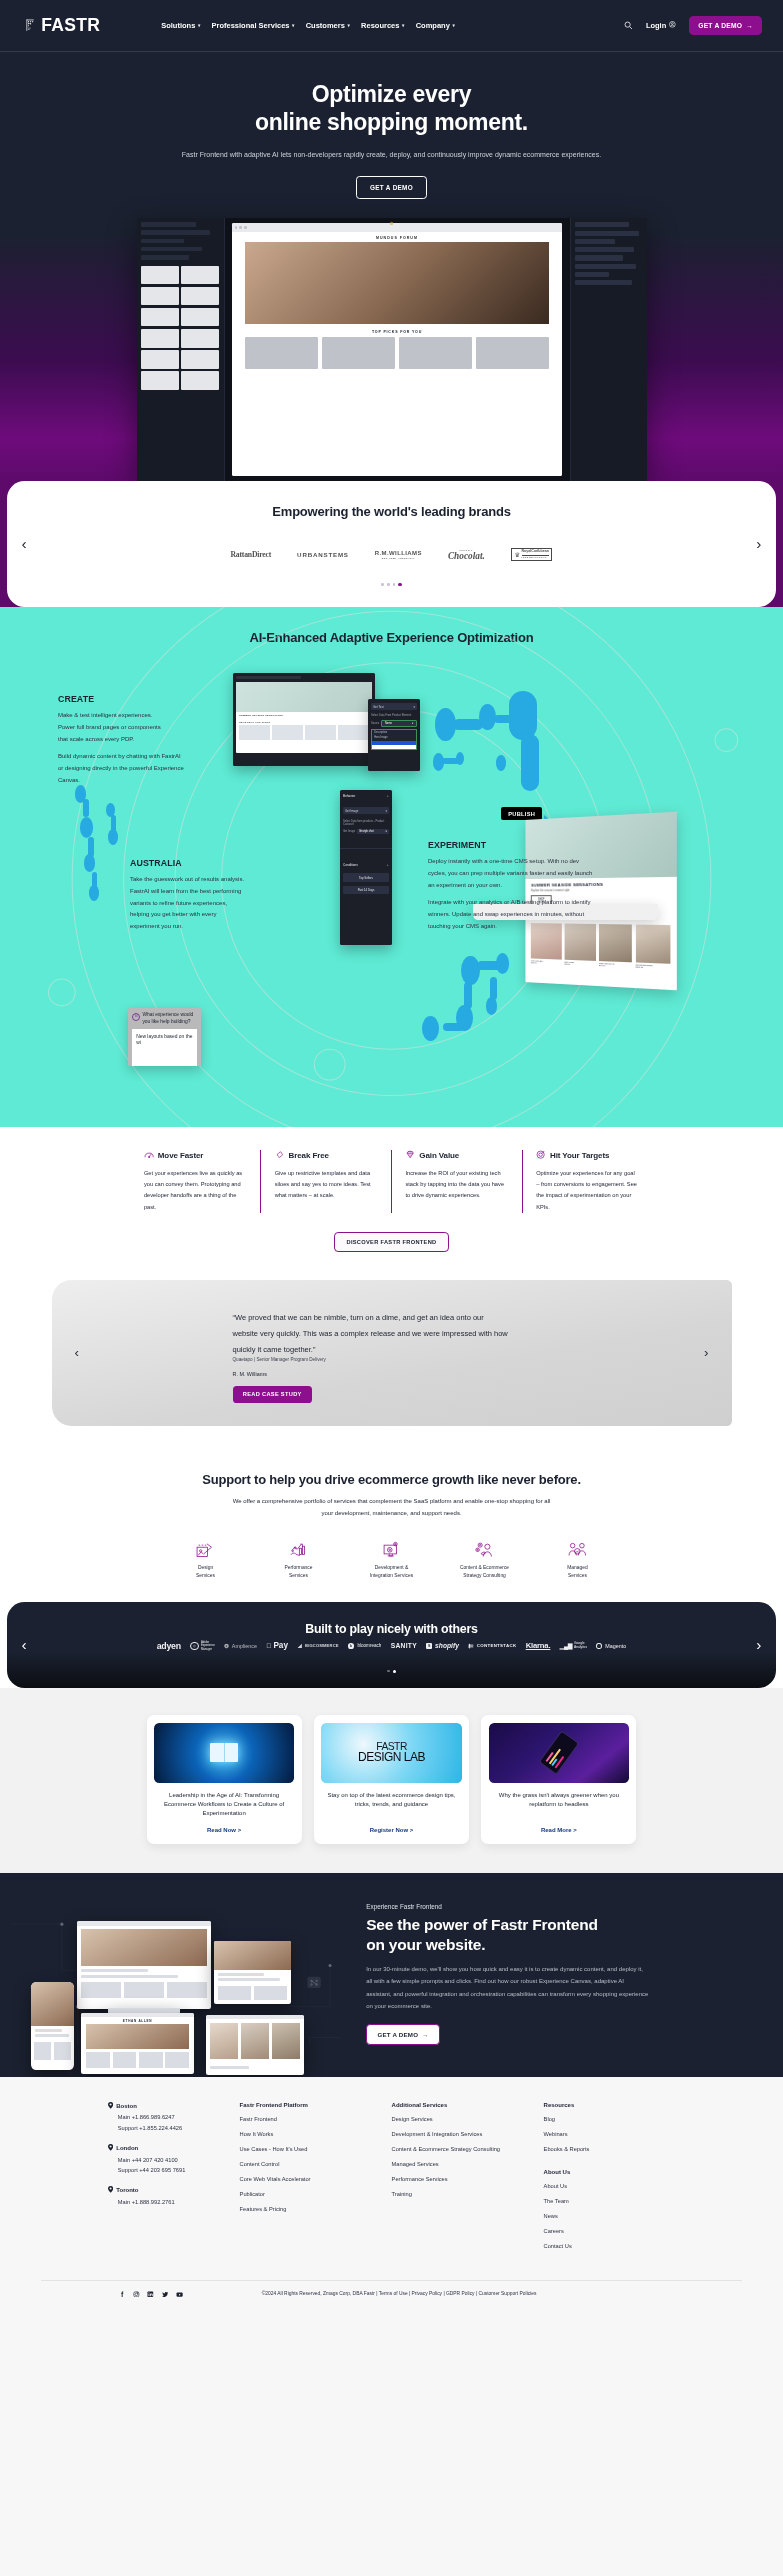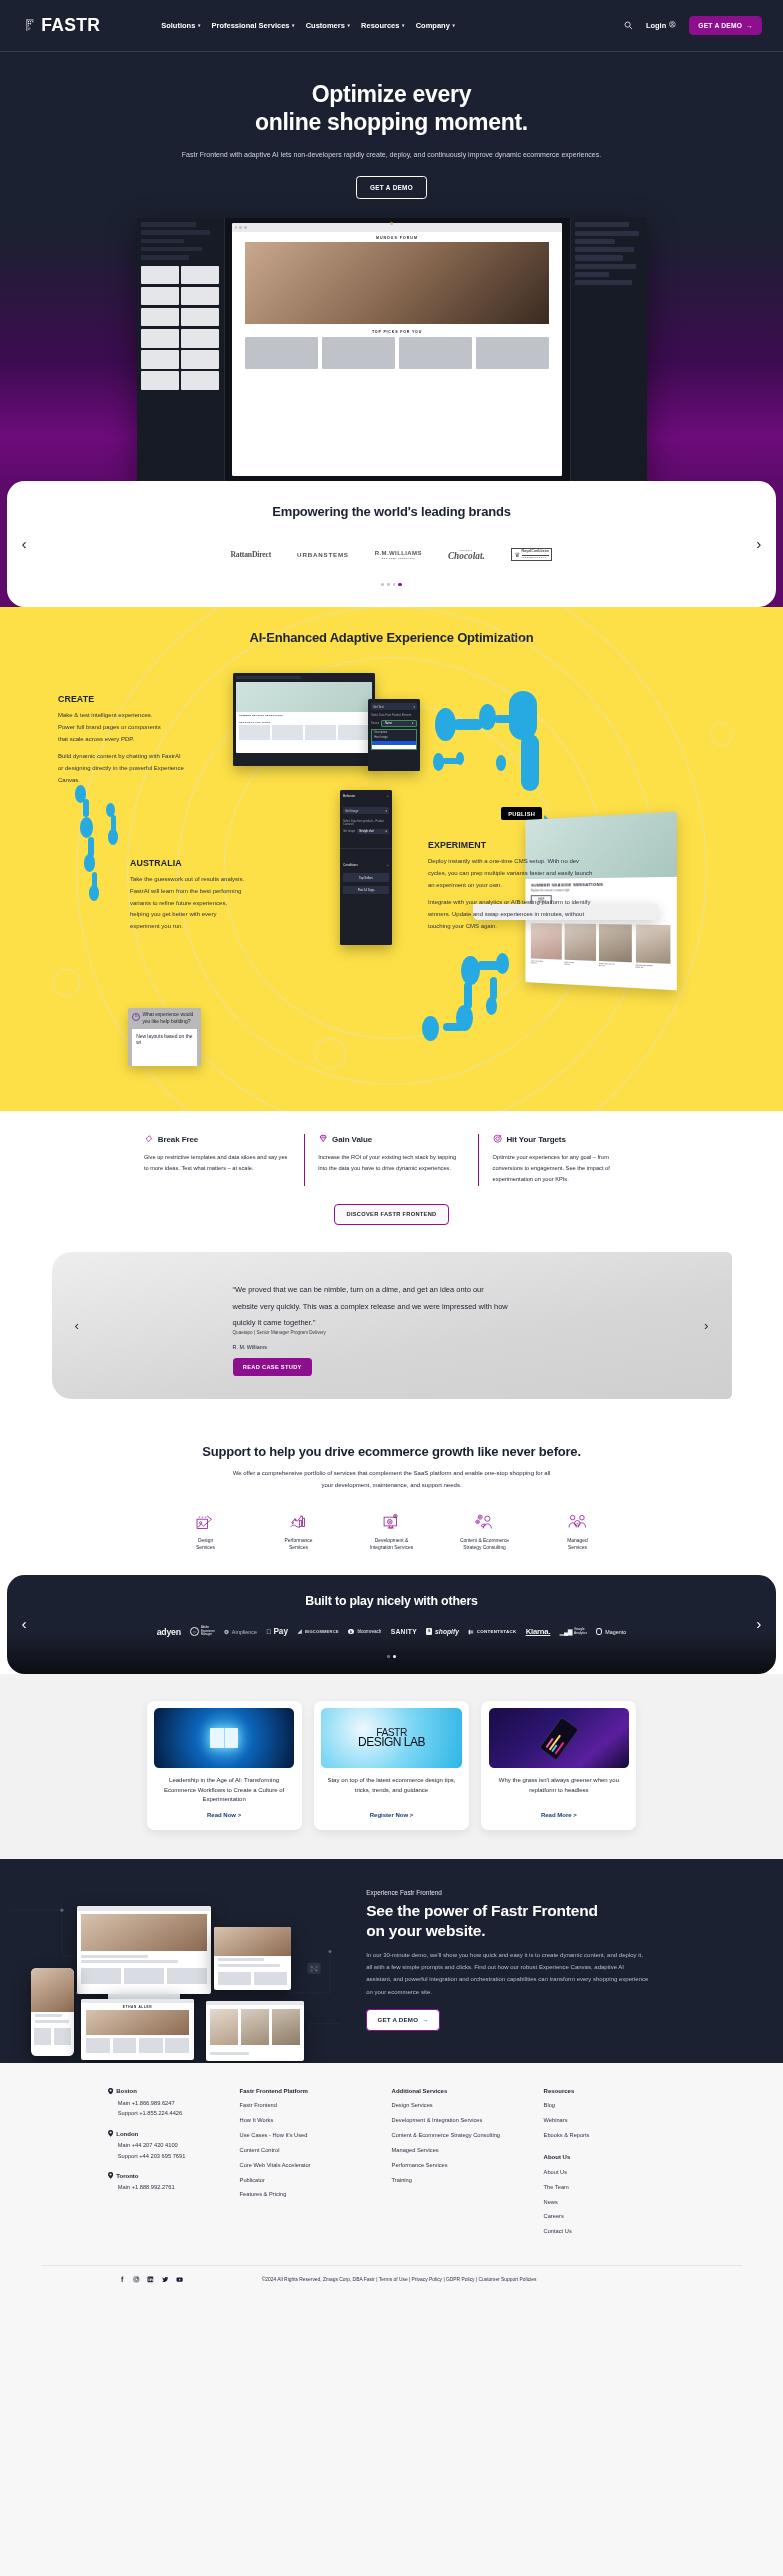--- a/index.html
+++ b/index.html
@@ -142,21 +142,21 @@
     line-height: 1;
   }
   .car-arrow.left { left: 14.4px; }
   .car-arrow.right { right: 14.4px; }
   .dots { display: flex; justify-content: center; gap: 3.1px; margin-top: 15.5px; }
   .dot { width: 2.6px; height: 2.6px; border-radius: 50%; background: #cdc0d2; }
   .dot.active { background: #8d0f8d; width: 3.1px; height: 3.1px; }
 
   
   .ai-section {
-    background: #fde047; padding: 23px 0 16px;
+    background: #5eead4; padding: 23px 0 32px;
     position: relative; overflow: hidden;
   }
   .ai-section h2 {
     text-align: center; font-size: 13px; font-weight: bold;
     letter-spacing: -0.2px; margin-bottom: 2.1px;
   }
   .ai-body { position: relative; height: 448px; }
   .ai-col-label { font-size: 8.8px; font-weight: 800; letter-spacing: 0.1px; }
   .ai-col p { font-size: 6px; line-height: 1.95; color: #2c3240; margin-top: 6.2px; }
   .ai-create { position: absolute; left: 58px; top: 47px; width: 106px; }
@@ -256,21 +256,21 @@
   
   .partners-wrap { background: #fff; padding: 0 7.2px; }
   .partners {
     background: linear-gradient(180deg,#1b2130 0%, #1b2130 58%, #0b0d13 100%);
     border-radius: 17.5px; padding: 19.6px 20.6px 15.5px;
     text-align: center; position: relative;
   }
   .partners h2 { color: #fff; font-size: 12.4px; font-weight: bold; letter-spacing: -0.2px; }
   .partners-row {
     display: flex; align-items: center; justify-content: center;
-    gap: 9.3px; margin-top: 15px; min-height: 16.5px;
+    gap: 9.3px; margin-top: 2px; min-height: 16.5px;
   }
   .p-logo { color: #fff; opacity: .93; display:flex; align-items:center; gap:2.1px; white-space:nowrap; }
   .p-adyen { font-size: 8.8px; font-weight: 800; letter-spacing: -0.3px; }
   .p-aem { display:flex; align-items:center; gap:2.1px; }
   .p-aem .ring { width:8.8px; height:8.8px; border:0.6px solid #fff; border-radius:50%; display:flex; align-items:center; justify-content:center; font-size:3.6px;}
   .p-aem .tx { font-size:2.8px; line-height:1.25; text-align:left; }
   .p-amp { font-size: 5.4px; opacity:.65; }
   .p-pay { font-size: 8.2px; font-weight: 700; }
   .p-big { font-size: 4.1px; font-weight: 800; letter-spacing: 0.2px; opacity:.8;}
   .p-bloom { font-size: 4.6px; }
@@ -716,20 +716,33 @@
         <span class="ai-chat-badge">AI</span>
         <span>What experience would you like help building?</span>
       </div>
       <div class="ai-chat-body">New layouts based on the wi</div>
     </div>
   </div>
 </div>
 
 <div class="benefits-wrap">
   <div class="benefits">
+    <div class="ben-col">
+      <div class="ben-head">
+        <span>
+          <svg width="10.3" height="9.3" viewBox="0 0 20 18" fill="none" stroke="#8d0f8d" stroke-width="1.4">
+            <path d="M2 14a8 8 0 0116 0"></path>
+              <path d="M10 13l4-5"></path>
+              <circle cx="10" cy="13.6" r="1.2" fill="#8d0f8d"></circle>
+          </svg>
+        </span>
+        <span class="t">Move Faster</span>
+      </div>
+      <p>Get your experiences live as quickly as you can convey them. Prototyping and developer handoffs are a thing of the past.</p>
+    </div>
     <div class="ben-col">
       <div class="ben-head">
         <span>
           <svg width="10.3" height="9.3" viewBox="0 0 20 18" fill="none" stroke="#8d0f8d" stroke-width="1.4">
             <path d="M6 12a3.5 3.5 0 010-5l2-2a3.5 3.5 0 015 0"></path>
             <path d="M13 6a3.5 3.5 0 010 5l-2 2a3.5 3.5 0 01-5 0"></path>
           </svg>
         </span>
         <span class="t">Break Free</span>
       </div>

